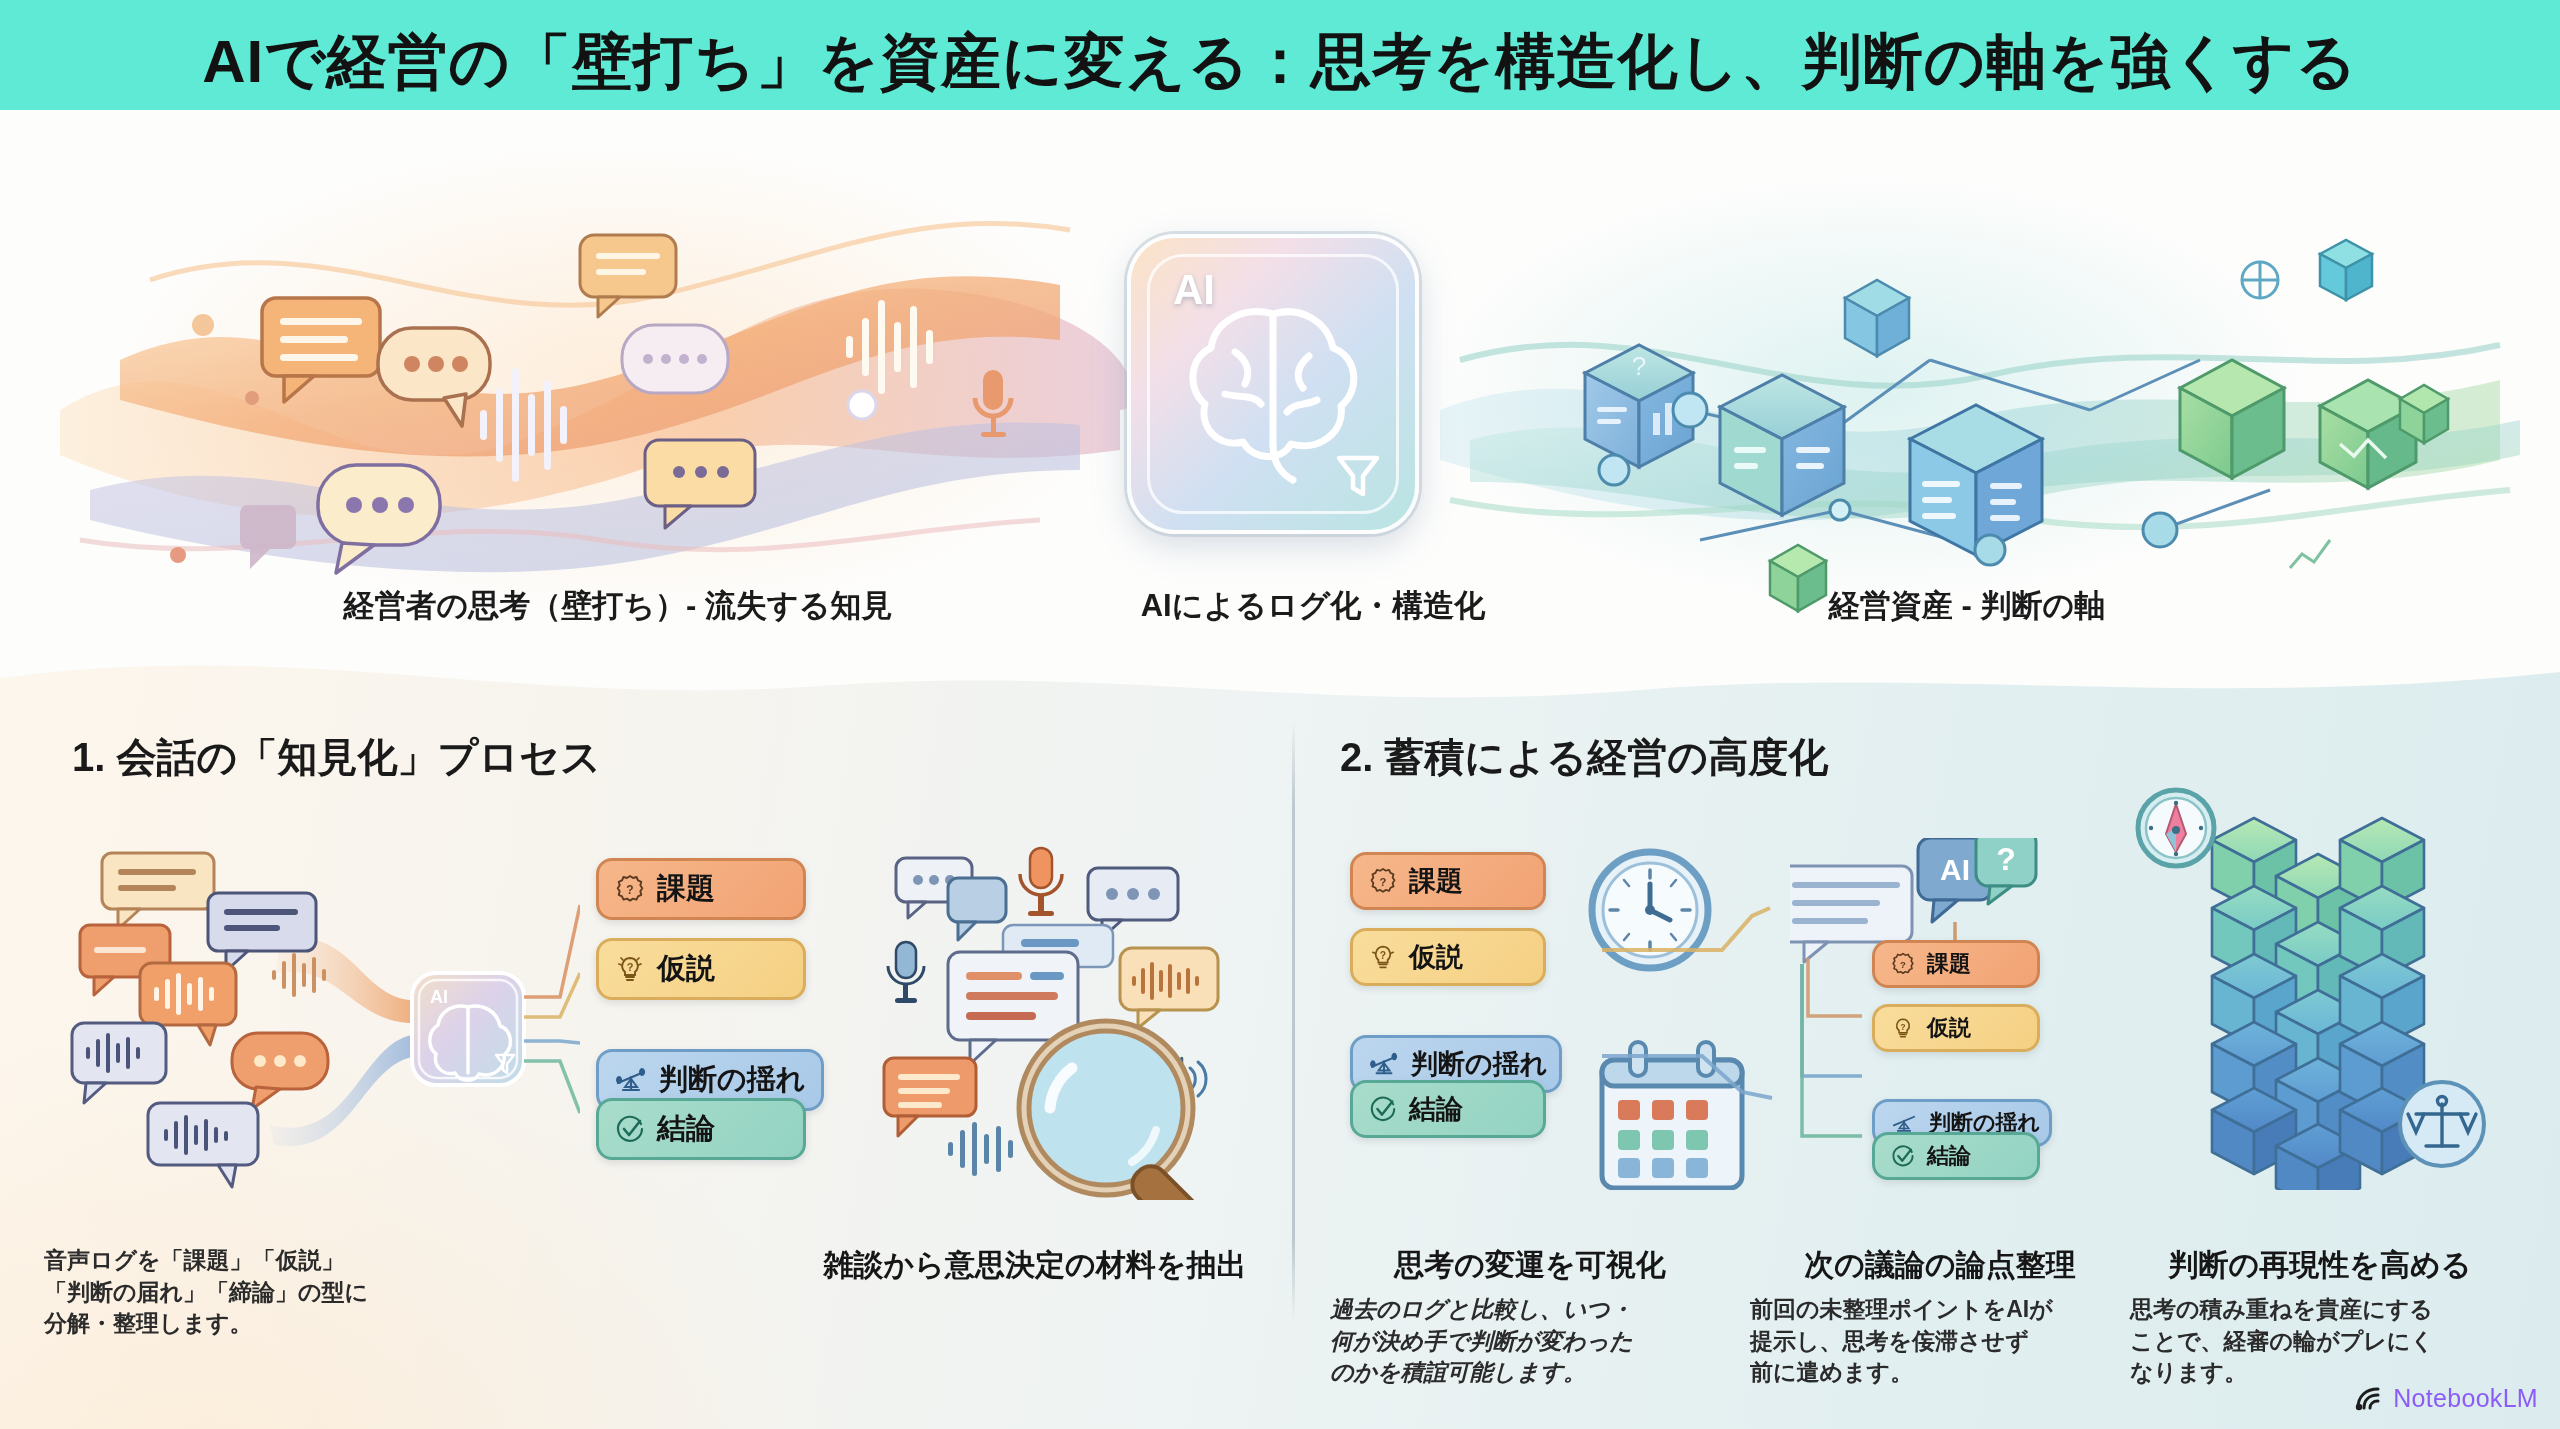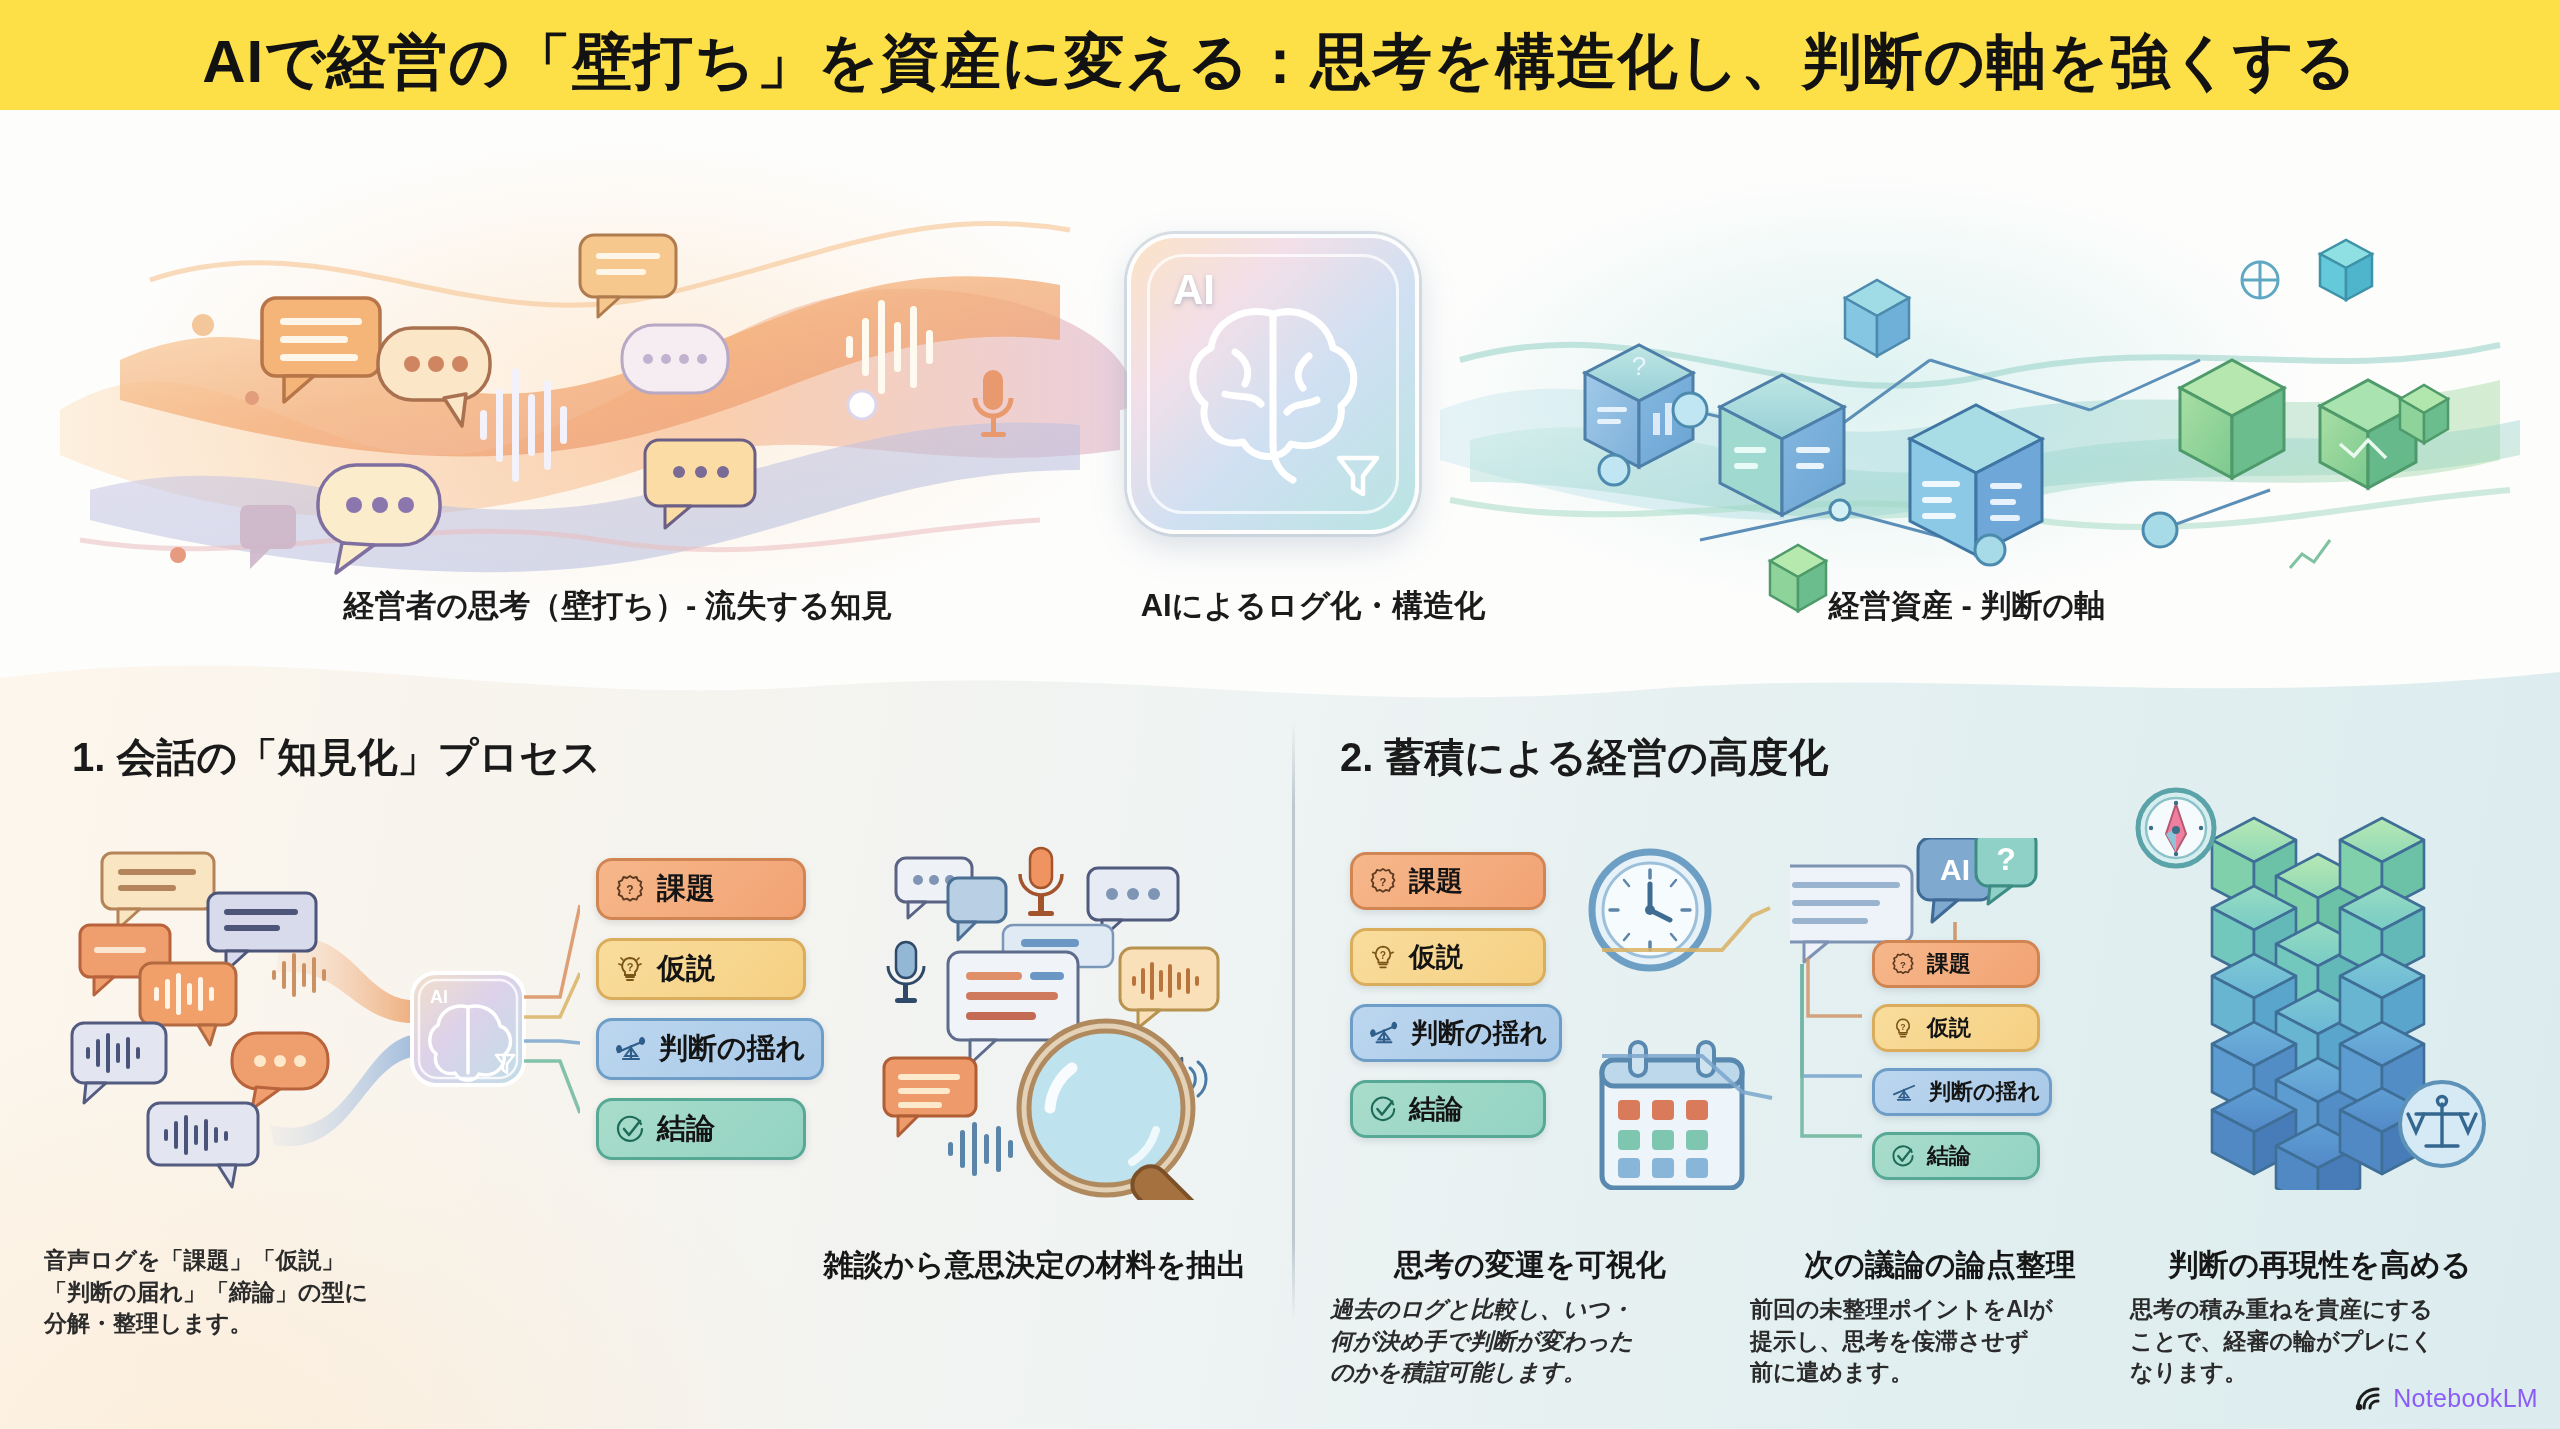--- a/index.html
+++ b/index.html
@@ -8,21 +8,21 @@
     font-family: "Liberation Sans", "DejaVu Sans", sans-serif;
     background: #ffffff;
     overflow: hidden;
     position: relative;
   }
 
   
   .title-bar {
     position: absolute; top: 0; left: 0; width: 2560px; height: 125px;
     display: flex; align-items: center; justify-content: center;
-    background: #fde047;
+    background: #5eead4;
   }
   .title-text {
     font-size: 60px; font-weight: 700; color: #121212;
     letter-spacing: 1px; white-space: nowrap;
   }
 
   
   .hero {
     position: absolute; top: 110px; left: 0; width: 2560px; height: 530px;
     background:
@@ -89,21 +89,21 @@
   
   .chip {
     position: absolute; display: flex; align-items: center; gap: 12px;
     border-radius: 16px; padding: 0 16px;
     font-weight: 700; color: #141414; white-space: nowrap;
     box-shadow: 0 3px 7px rgba(110,120,130,0.20);
   }
   .chip svg { flex: 0 0 auto; }
   .chip.kadai    { background: linear-gradient(135deg,#f6b78a,#f2a374); border: 3px solid #d08553; }
   .chip.kasetsu  { background: linear-gradient(135deg,#f9dd9c,#f5d083); border: 3px solid #d9ad5c; }
-  .chip.yure     { background: linear-gradient(135deg,#bcd6ee,#a8c9e8); border: 3px solid #6e9ec7; }
+  .chip.yure     { background: linear-gradient(135deg,#bcd6ee,#a8c9e8); border: 3px solid #6e9ec7; margin-top: 31px; }
   .chip.ketsuron { background: linear-gradient(135deg,#a9dccb,#93d3c2); border: 3px solid #57a894; }
 
   
   .size-lg { width: 210px; height: 62px; font-size: 29px; }
   .size-md { width: 196px; height: 58px; font-size: 27px; }
   .size-sm { width: 168px; height: 48px; font-size: 22px; }
   .size-lg.wide { width: 228px; }
   .size-md.wide { width: 212px; }
   .size-sm.wide { width: 180px; }
 

